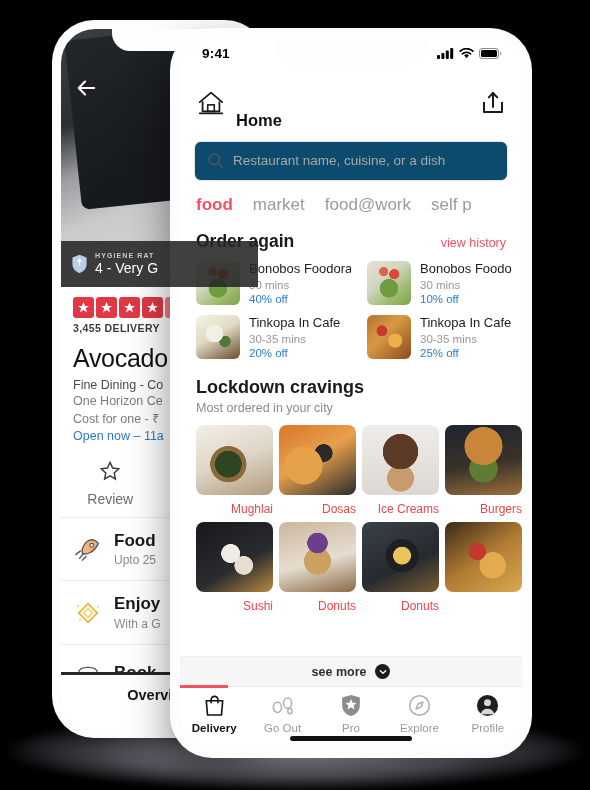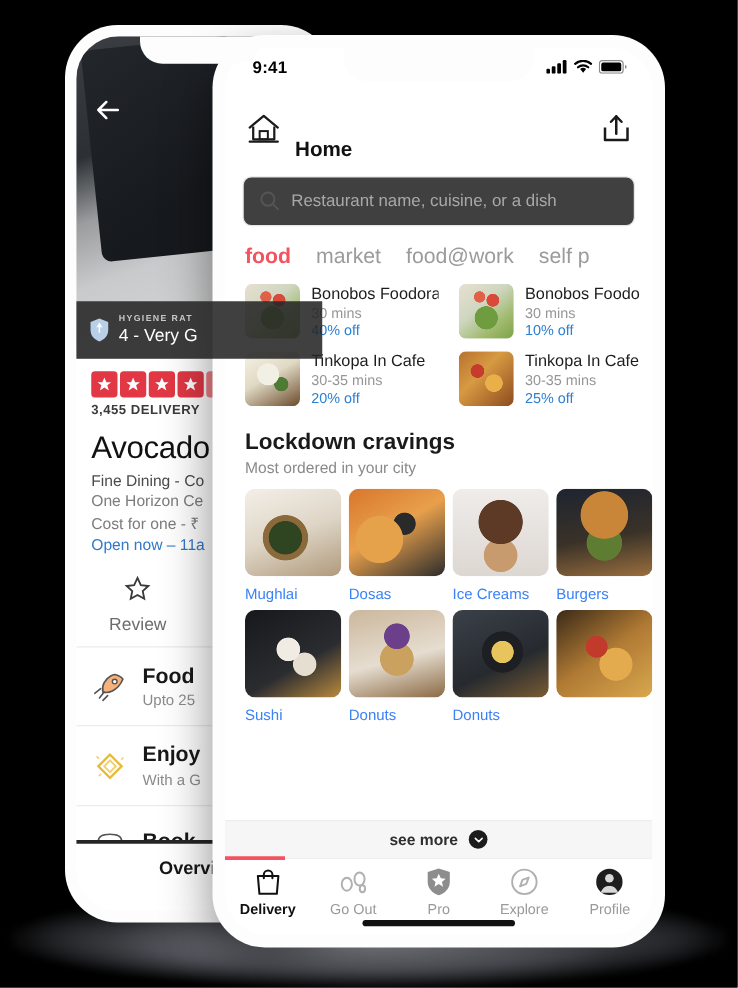--- a/index.html
+++ b/index.html
@@ -135,21 +135,21 @@
   .addr-title { font-size: 16.5px; font-weight: bold; color: #111; line-height: 1.15; margin-top: 35px; }
   .addr-sub {
     font-size: 12.5px; color: #6f6f6f; margin-top: 2px;
     border-bottom: 1px dotted #cfcfcf; display: inline-block; padding-bottom: 2px;
   }
   .share-icon { width: 26px; height: 26px; flex: 0 0 26px; }
 
   .searchbar {
     margin: 2px 14px 0; height: 40px; border: 1px solid #e6e6e6;
     border-radius: 7px; display: flex; align-items: center; gap: 9px;
-    padding: 0 12px; background: #404040;
+    padding: 0 12px; background: #0c4a6e;
   }
   .searchbar svg { width: 17px; height: 17px; flex: 0 0 17px; }
   .search-ph { font-size: 13.5px; color: #a8a8a8; white-space: nowrap; }
 
   .tabs-row {
     display: flex; gap: 20px; padding: 14px 16px 12px;
     white-space: nowrap; overflow: hidden;
   }
   .tab-item { font-size: 17px; color: #9b9b9b; }
   .tab-item.active { color: #f5525f; font-weight: bold; }
@@ -206,21 +206,21 @@
   .crav-title { font-size: 18px; font-weight: bold; color: #1a1a1a; }
   .crav-sub { font-size: 12.5px; color: #8a8a8a; margin-top: 3px; }
 
   .crav-grid {
     display: grid; grid-template-columns: repeat(4, 77px);
     gap: 6px 6px; padding: 10px 0 4px 16px;
   }
   .crav-cell { width: 77px; }
   .crav-img { width: 77px; height: 70px; border-radius: 8px; background-size: cover; }
   .crav-label {
-    margin-top: 7px; text-align: left; font-size: 12px; color: #3b82f6;
+    margin-top: 7px; text-align: right; font-size: 12px; color: #ef4444;
     white-space: nowrap;
   }
   .img-mughlai { background-image:
       radial-gradient(circle at 42% 56%, #2f4420 0 22%, transparent 23%),
       radial-gradient(circle at 42% 56%, #8a6a3a 0 30%, transparent 31%),
       linear-gradient(160deg, #f3efe8 0%, #ded5c6 50%, #b09a7c 100%); }
   .img-dosas { background-image:
       radial-gradient(circle at 32% 58%, #e5a24a 0 28%, transparent 29%),
       radial-gradient(circle at 58% 40%, #2a2a2a 0 14%, transparent 15%),
       linear-gradient(150deg, #d9762c 0%, #e8a04c 45%, #2c2c2c 100%); }
@@ -446,20 +446,24 @@
 
       <div class="tabs-row">
         <span class="tab-item active">food</span>
         <span class="tab-item">market</span>
         <span class="tab-item">food@work</span>
         <span class="tab-item">self p</span>
       </div>
 
       <div class="scrollarea">
 
+        <div class="sec-head">
+          <span class="sec-title">Order again</span>
+          <span class="sec-link">view history</span>
+        </div>
 
         <div class="cards-grid">
           <div class="order-card">
             <div class="card-thumb thumb-salad"></div>
             <div class="card-info">
               <div class="card-name">Bonobos Foodora</div>
               <div class="card-time">30 mins</div>
               <div class="card-off">40% off</div>
             </div>
           </div>

